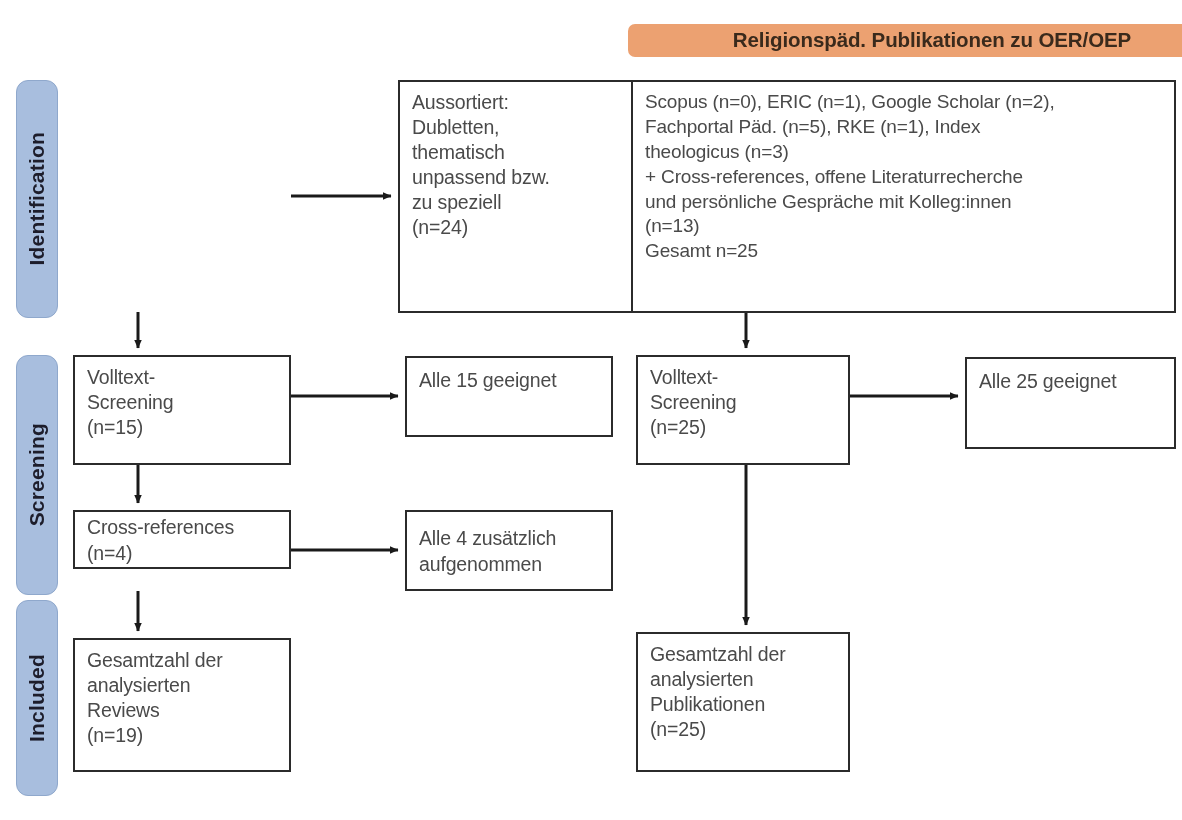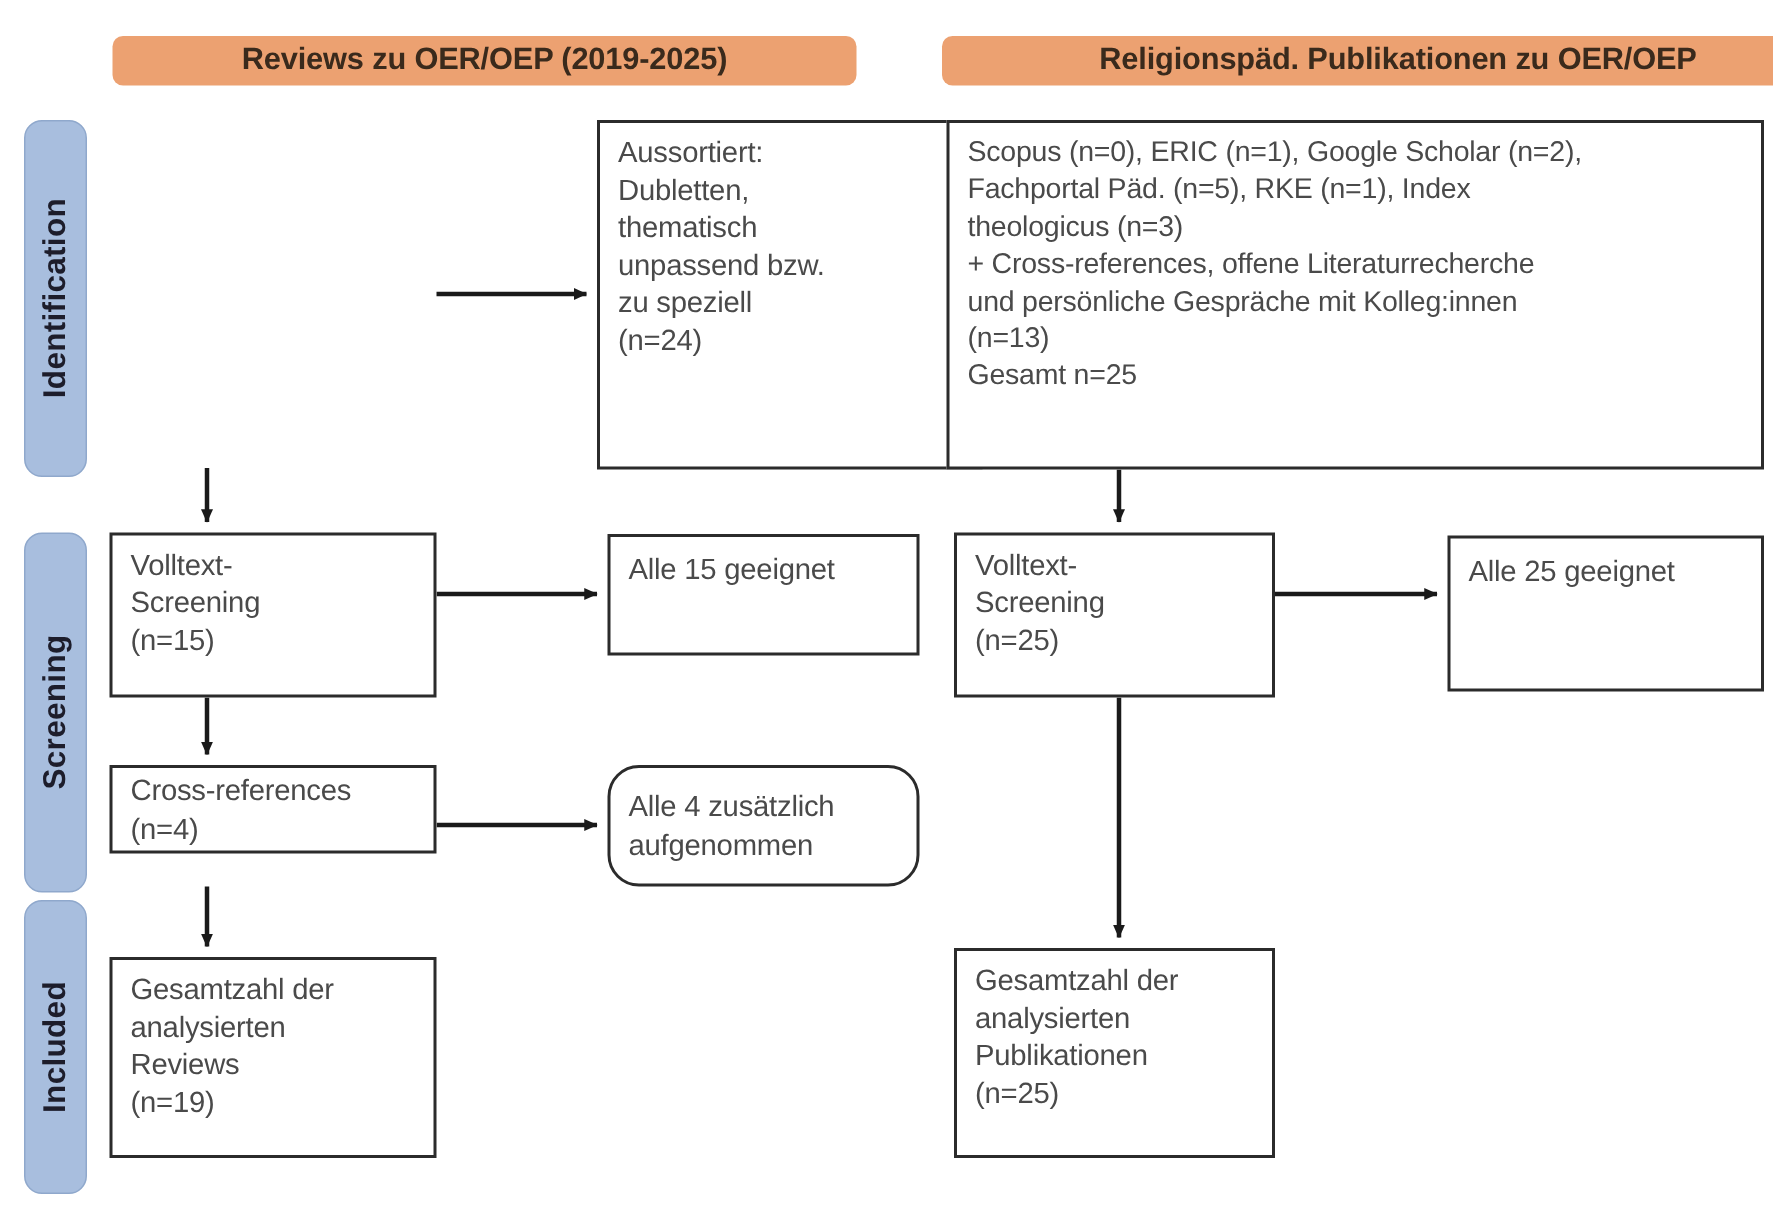--- a/index.html
+++ b/index.html
@@ -79,43 +79,42 @@
   .flow-box.wide   { font-size: 19px; line-height: 1.31; }
   .flow-box.center { display: flex; align-items: center; }
 
   #box-id-left     { left: 73px;  top: 80px;  width: 218px; height: 232px; }
   #box-id-excluded { left: 398px; top: 80px;  width: 257px; height: 233px; }
   #box-id-right    { left: 631px; top: 80px;  width: 545px; height: 233px; }
 
   #box-scr-left      { left: 73px;  top: 355px; width: 218px; height: 110px; }
   #box-scr-left-out  { left: 405px; top: 356px; width: 208px; height: 81px; padding-top: 10px; }
   #box-scr-right     { left: 636px; top: 355px; width: 214px; height: 110px; }
-  #box-scr-right-out { left: 965px; top: 357px; width: 211px; height: 104px; padding-top: 10px; }
+  #box-scr-right-out { left: 965px; top: 357px; width: 211px; height: 92px; padding-top: 10px; }
 
   #box-cross-left     { left: 73px;  top: 510px; width: 218px; height: 59px; }
-  #box-cross-left-out { left: 405px; top: 510px; width: 208px; height: 81px; border-radius: 21px; }
+  #box-cross-left-out { left: 405px; top: 510px; width: 208px; height: 81px; }
 
   #box-inc-left  { left: 73px;  top: 638px; width: 218px; height: 134px; }
   #box-inc-right { left: 636px; top: 632px; width: 214px; height: 140px; }
 
   
   #connectors {
     position: absolute;
     left: 0; top: 0;
     width: 1182px;
     height: 820px;
     pointer-events: none;
   }
 </style>
 </head>
 <body>
 
 <div id="page">
 
-  <div class="col-header" id="header-left">Reviews zu OER/OEP (2019-2025)</div>
 
   <div class="col-header" id="header-right">Religionspäd. Publikationen zu OER/OEP</div>
 
   <div class="stage-label" id="stage-identification">
     <span>Identification</span>
   </div>
   <div class="stage-label" id="stage-screening">
     <span>Screening</span>
   </div>
   <div class="stage-label" id="stage-included">

